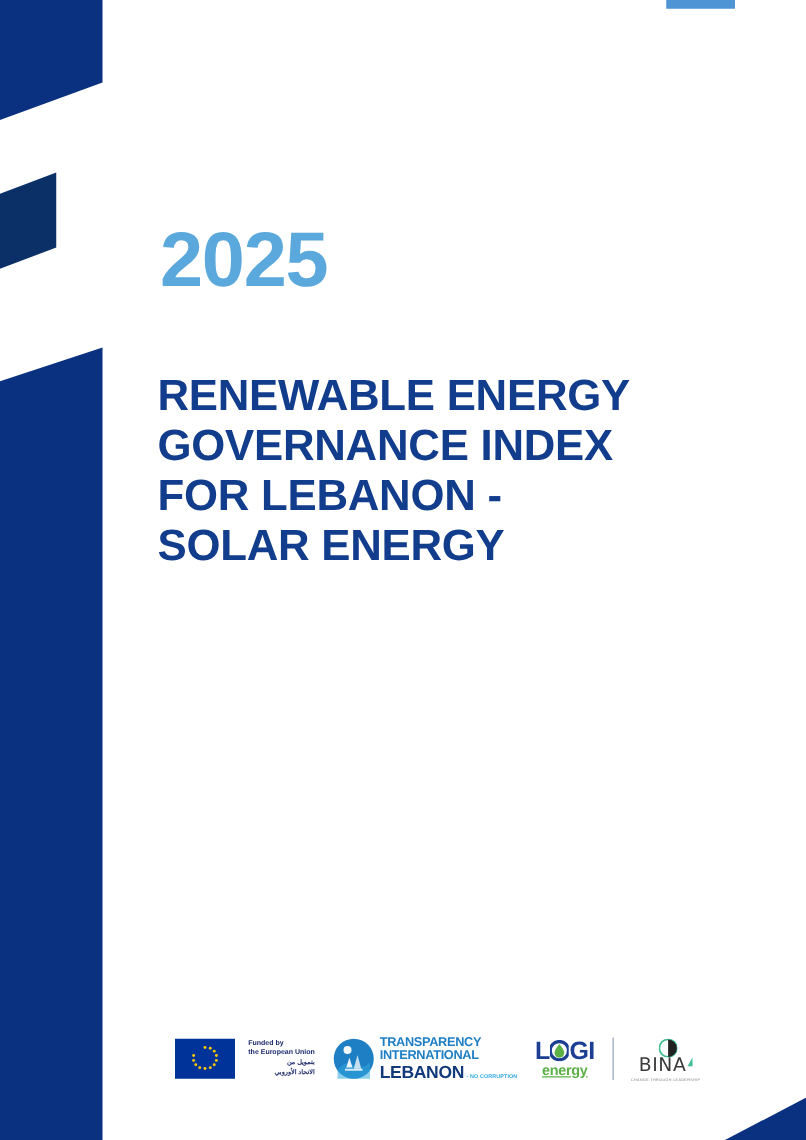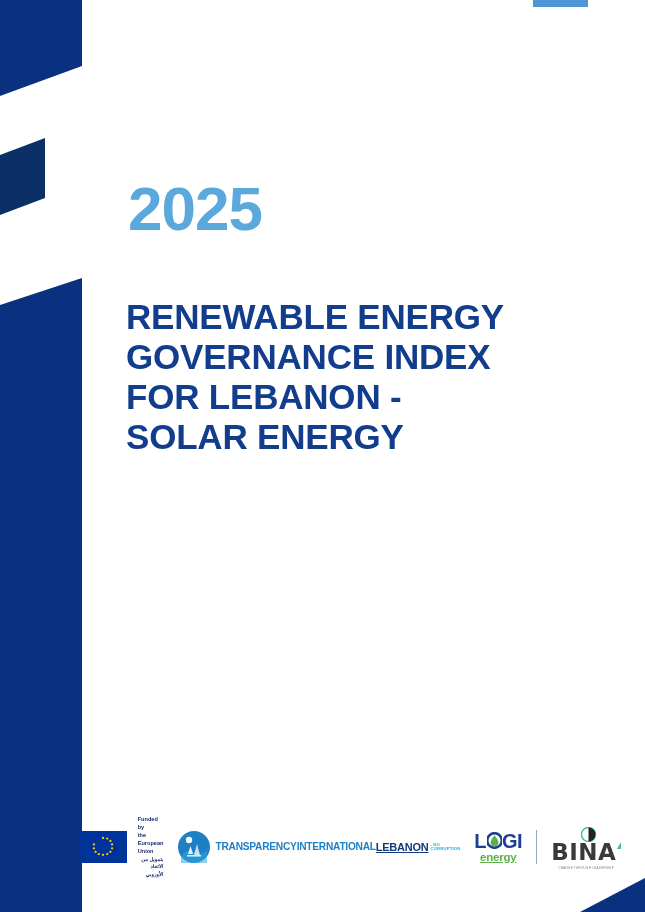--- a/index.html
+++ b/index.html
@@ -139,40 +139,39 @@
     direction: rtl;
     white-space: pre-line;
     padding-left: 5px;
   }
 
   
   .ti-logo { gap: 4px; }
   .ti-mark { width: 34px; height: 34px; flex: none; }
   .ti-words {
     display: flex;
-    flex-direction: row;
+    flex-direction: column;
     line-height: 1.0;
   }
   .ti-l1, .ti-l2 {
     font-size: 10.2px;
     font-weight: 700;
     color: #1f7fc4;
     letter-spacing: -0.25px;
   }
   .ti-l3row {
     display: flex;
     align-items: flex-end;
     gap: 2px;
   }
   .ti-l3 {
-    font-size: 11px;
+    font-size: 14px;
     font-weight: 700;
     color: #123a7a;
     letter-spacing: -0.25px;
-    text-decoration: underline;
   }
   .ti-tag {
     font-size: 4.3px;
     font-weight: 700;
     color: #2fa8df;
     letter-spacing: 0.1px;
     padding-bottom: 1.2px;
   }
 
   
@@ -229,22 +228,22 @@
     position: relative;
     align-self: center;
     margin-bottom: -1px;
     margin-left: 4px;
   }
   .bina-wordrow {
     display: flex;
     align-items: flex-start;
   }
   .bina-word {
-    font-size: 23px;
-    font-weight: 700;
+    font-size: 15px;
+    font-weight: 400;
     color: #3a3a3a;
     letter-spacing: 0.5px;
     line-height: 1;
     font-family: "DejaVu Sans", sans-serif;
   }
   .bina-tick {
     width: 0;
     height: 0;
     border-left: 4px solid transparent;
     border-right: 0 solid transparent;

